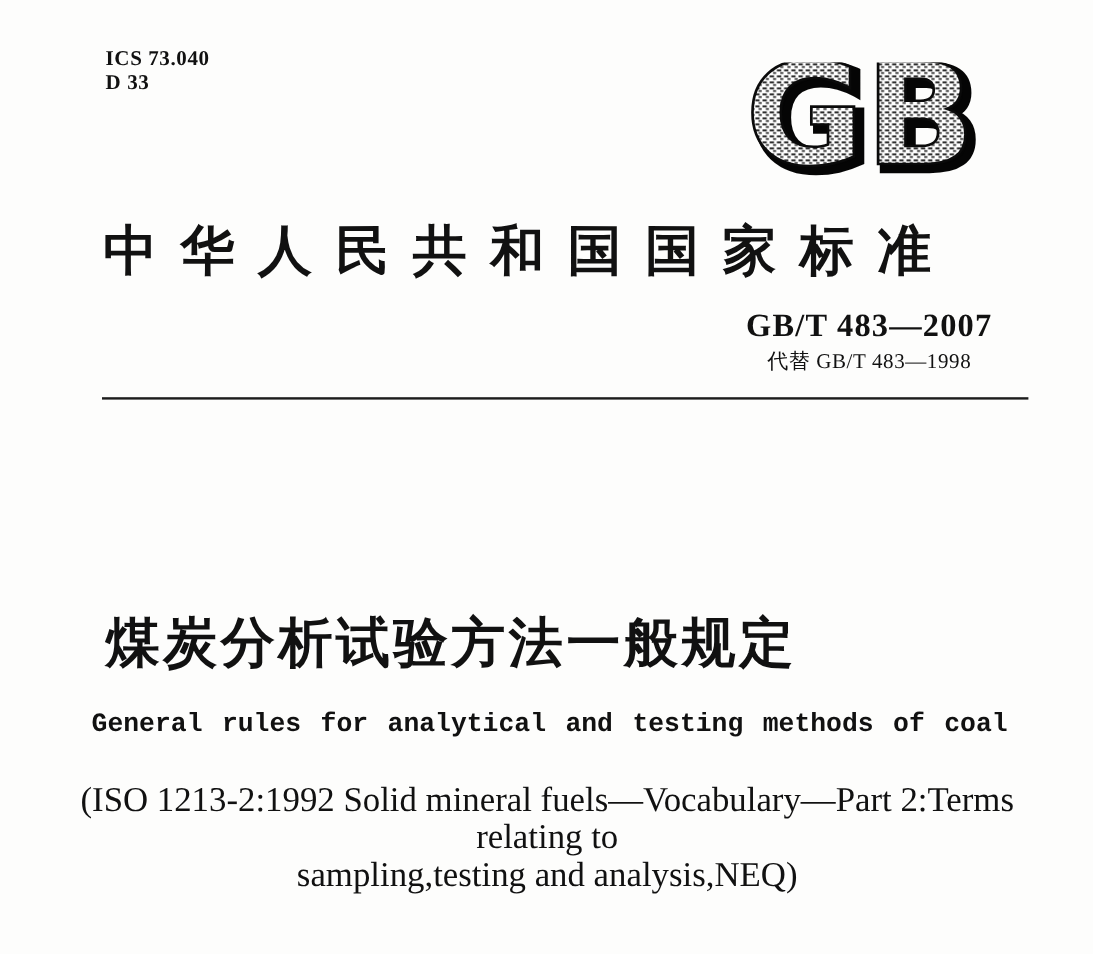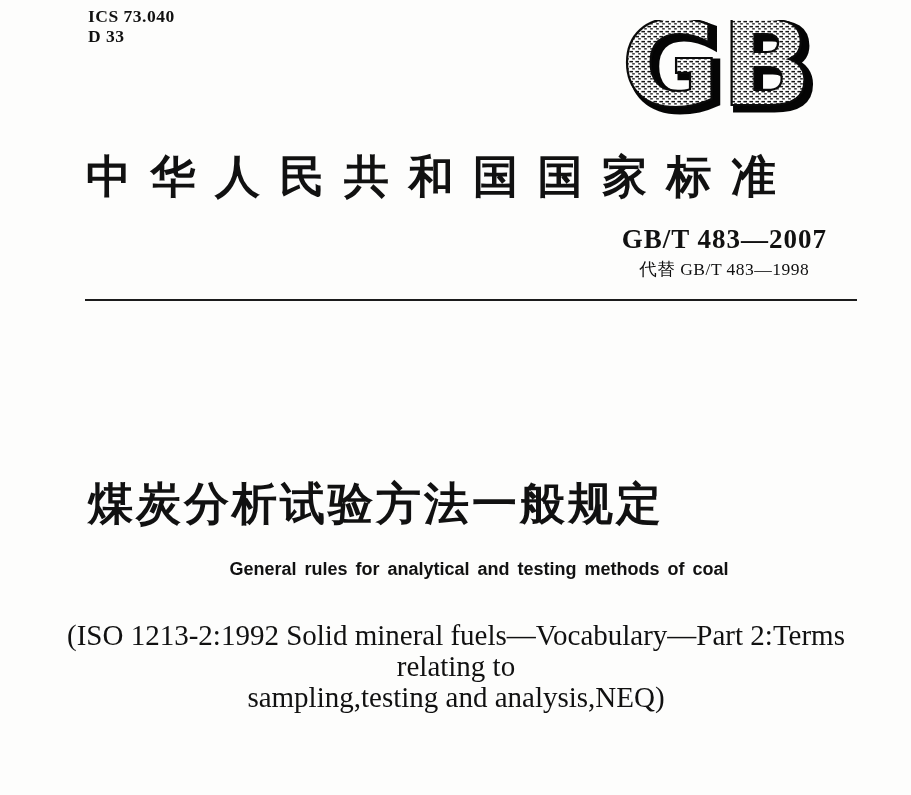--- a/index.html
+++ b/index.html
@@ -4,21 +4,21 @@
 <style>
   html,body { margin:0; padding:0; }
   body {
     width:911px; height:795px;
     background:#fdfdfc;
     position:relative;
     overflow:hidden;
     font-family:"Liberation Serif","DejaVu Serif",serif;
     color:#111111;
   }
-  .page { position:absolute; inset:0; }
+  .page { position:absolute; inset:0;margin-top:32px; }
 
   .ics-block {
     position:absolute; left:88px; top:6px;
     font-size:17.5px; font-weight:bold;
     line-height:20px; letter-spacing:0.5px;
     font-family:"Liberation Serif","DejaVu Serif",serif;
   }
 
   .gb-logo {
     position:absolute; left:617px; top:20px;
@@ -61,25 +61,25 @@
 
   .cn-title {
     position:absolute; left:88px; top:474px; width:772px;
     text-align:left;
     font-size:45px; font-weight:bold; letter-spacing:3px;
     white-space:nowrap;
     font-family:"DejaVu Sans","Liberation Sans",sans-serif;
   }
 
   .en-title {
-    position:absolute; left:57px; top:559px; width:844px;
+    position:absolute; left:36px; top:559px; width:844px;
     text-align:center;
-    font-size:18px; font-weight:bold; word-spacing:3px;
+    font-size:22px; font-weight:bold; word-spacing:3px;
     white-space:nowrap;
-    font-family:Liberation Sans, sans-serif;
+    font-family:Liberation Mono, monospace;
   }
 
   .iso-ref {
     position:absolute; left:30px; top:620px; width:852px;
     text-align:center;
     font-size:29px; line-height:31px;
     font-family:"Liberation Serif","DejaVu Serif",serif;
   }
 </style>
 </head>

